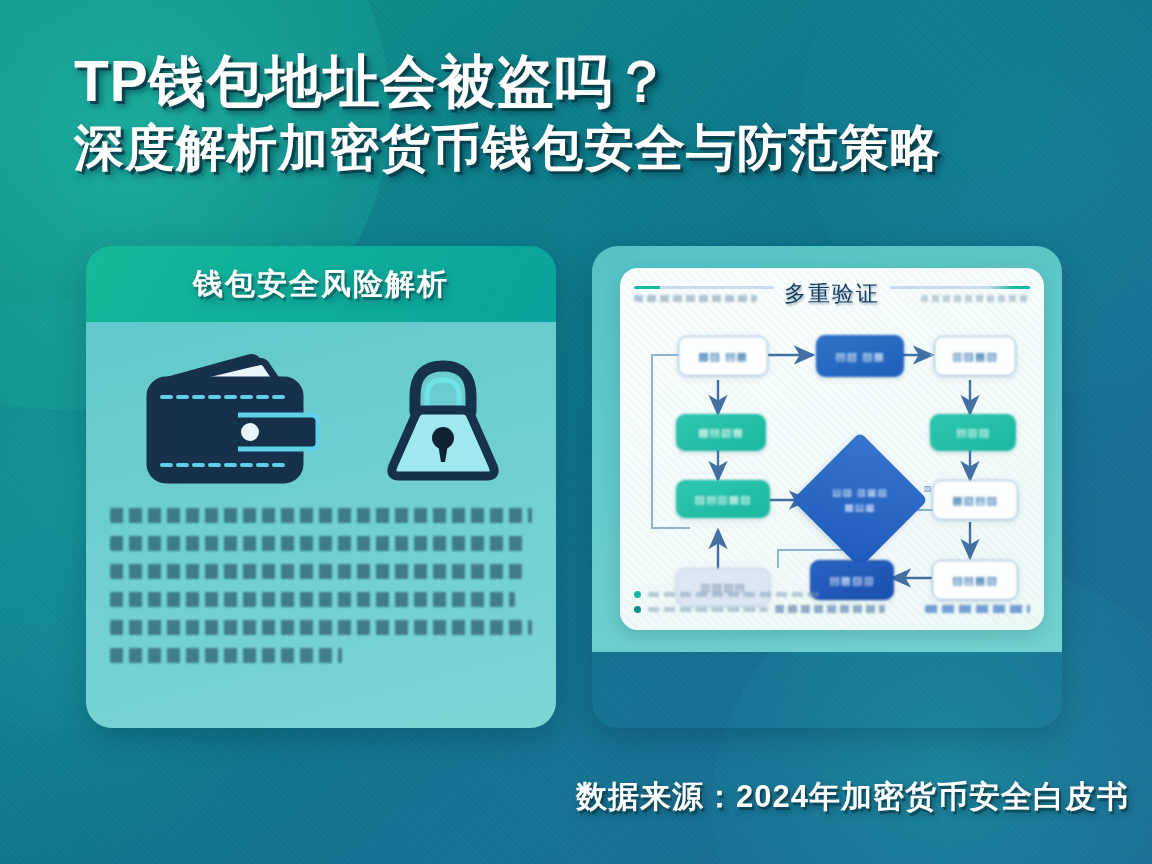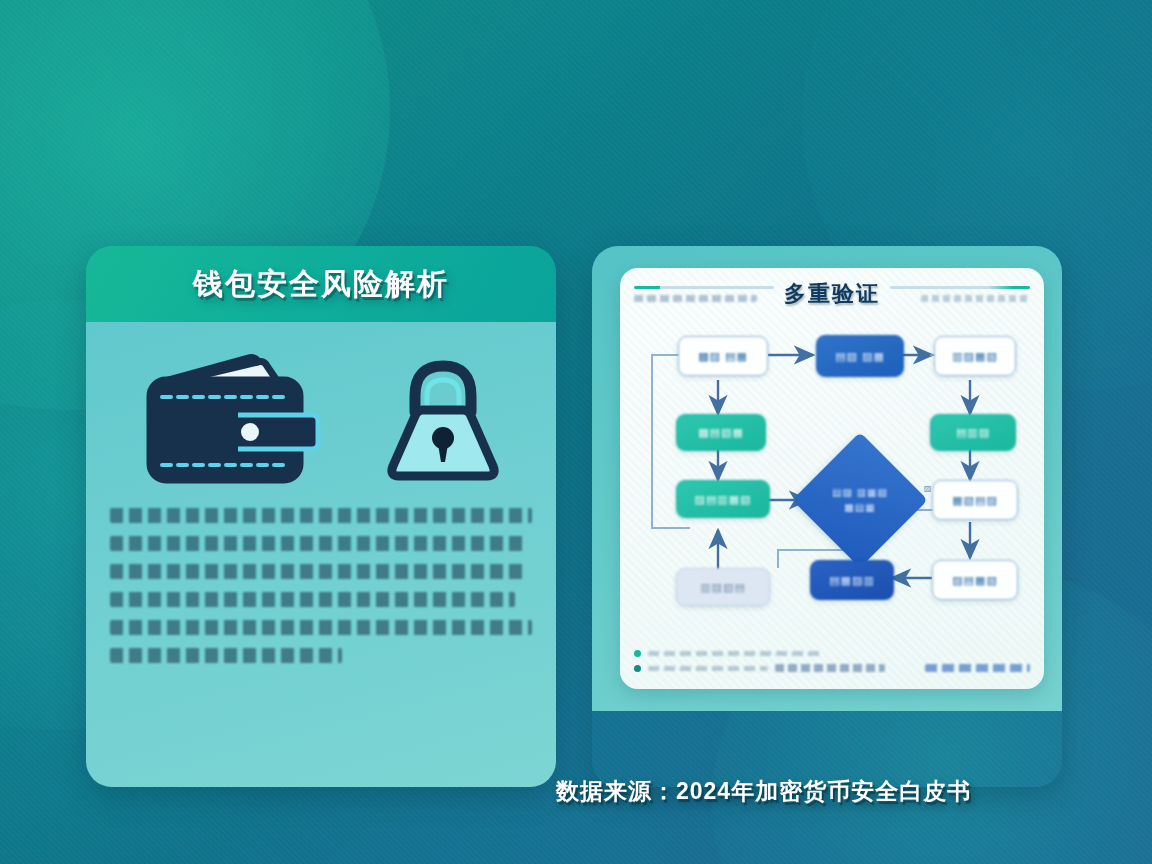--- a/index.html
+++ b/index.html
@@ -88,21 +88,21 @@
     white-space: nowrap;
   }
   .headline .l1 { font-size: 57px; }
   .headline .l2 { font-size: 50px; margin-top: 10px; }
 
   
   .card {
     position: absolute;
     top: 246px;
     width: 470px;
-    height: 541px;
+    height: 482px;
     border-radius: 26px;
     overflow: hidden;
     box-shadow: 0 10px 30px rgba(3,40,54,0.26);
   }
   .card-left  { left: 86px; }
   .card-right { left: 592px; }
 
   .card-head {
     height: 76px;
     display: flex;
@@ -192,21 +192,21 @@
   .ph-sub {
     height: 7px;
     border-radius: 2px;
     filter: blur(0.8px);
     background: repeating-linear-gradient(90deg, rgba(120,150,175,0.55) 0 9px, rgba(0,0,0,0) 9px 13px);
     width: 88%;
   }
   .panel-title {
     color: #123a5e;
     font-size: 22px;
-    font-weight: 700;
+    font-weight: 400;
     letter-spacing: 2px;
     filter: blur(0.5px);
     text-shadow: 1px 2px 2px rgba(20,60,95,0.35);
     white-space: nowrap;
   }
   .ph-right { flex: 1; }
   .ph-right .ph-bar2 {
     height: 3px;
     border-radius: 2px;
     background: linear-gradient(90deg, #c7dced 0 70%, #18b9a2 88% 100%);
@@ -334,43 +334,47 @@
     right: 0; bottom: 7px;
     height: 8px; width: 105px;
     border-radius: 2px;
     filter: blur(0.9px);
     background: repeating-linear-gradient(90deg, rgba(40,100,190,0.6) 0 12px, rgba(0,0,0,0) 12px 17px);
   }
 
   
   .source {
     position: absolute;
-    left: 556px;
+    left: 576px;
     top: 776px;
     color: #ffffff;
-    font-size: 23px;
+    font-size: 31px;
     font-weight: 700;
     letter-spacing: 1px;
     white-space: nowrap;
     text-shadow: 2px 3px 0 rgba(6,58,72,0.65), 3px 4px 7px rgba(4,40,52,0.45);
   }
 </style>
 </head>
 <body>
 
 <div id="poster">
 
   <div class="blob blob-a"></div>
   <div class="blob blob-b"></div>
   <div class="blob blob-c"></div>
   <div class="blob blob-d"></div>
   <div class="blob blob-e"></div>
   <div class="blob blob-f"></div>
   <div class="grain"></div>
 
+  <div class="headline">
+    <div class="line l1">TP钱包地址会被盗吗？</div>
+    <div class="line l2">深度解析加密货币钱包安全与防范策略</div>
+  </div>
 
   <div class="card card-left">
     <div class="card-head">
       <div class="card-head-title">钱包安全风险解析</div>
     </div>
     <div class="card-body">
 
       <div class="icon-row">
 
         <svg class="icon-wallet" width="185" height="140" viewBox="0 0 185 140">

